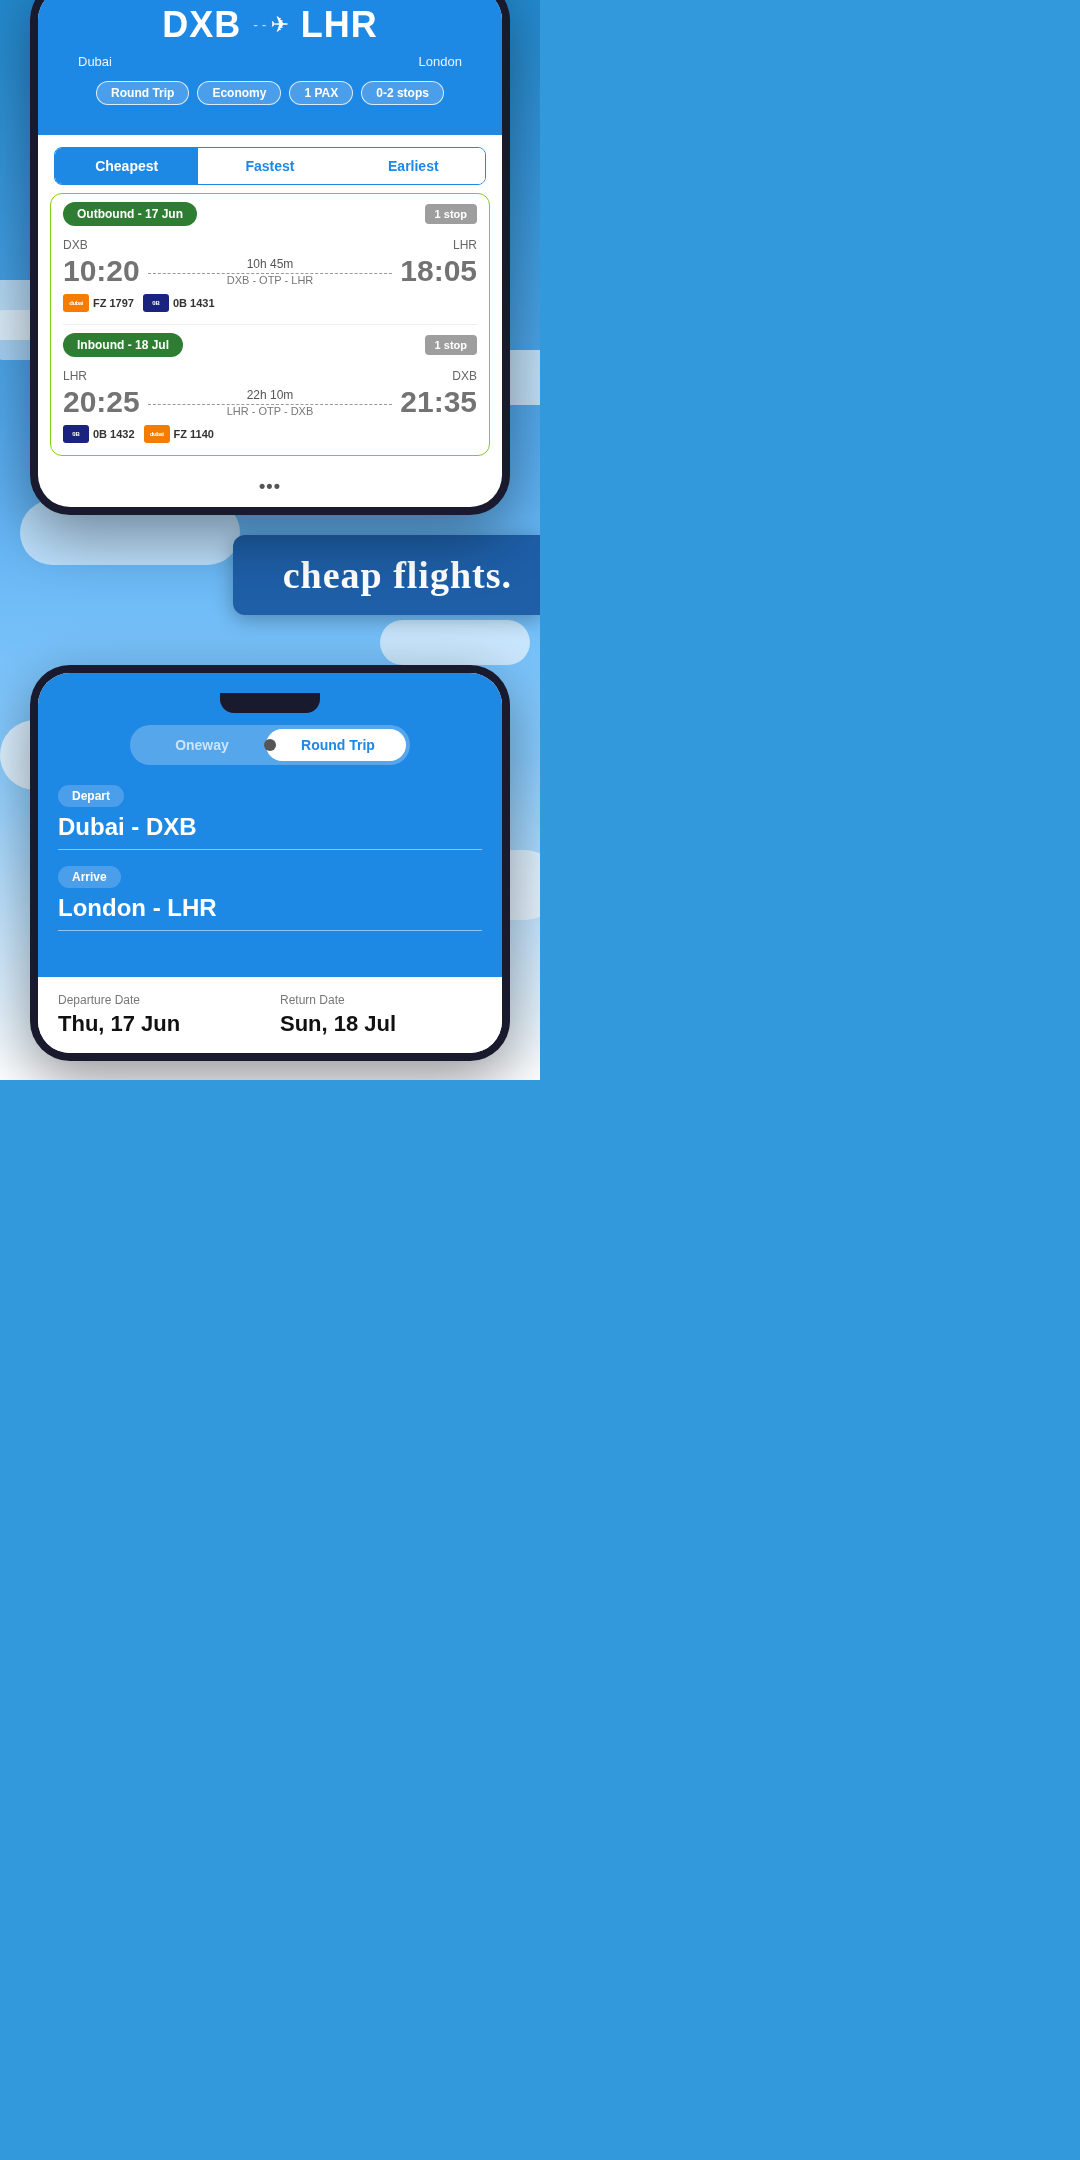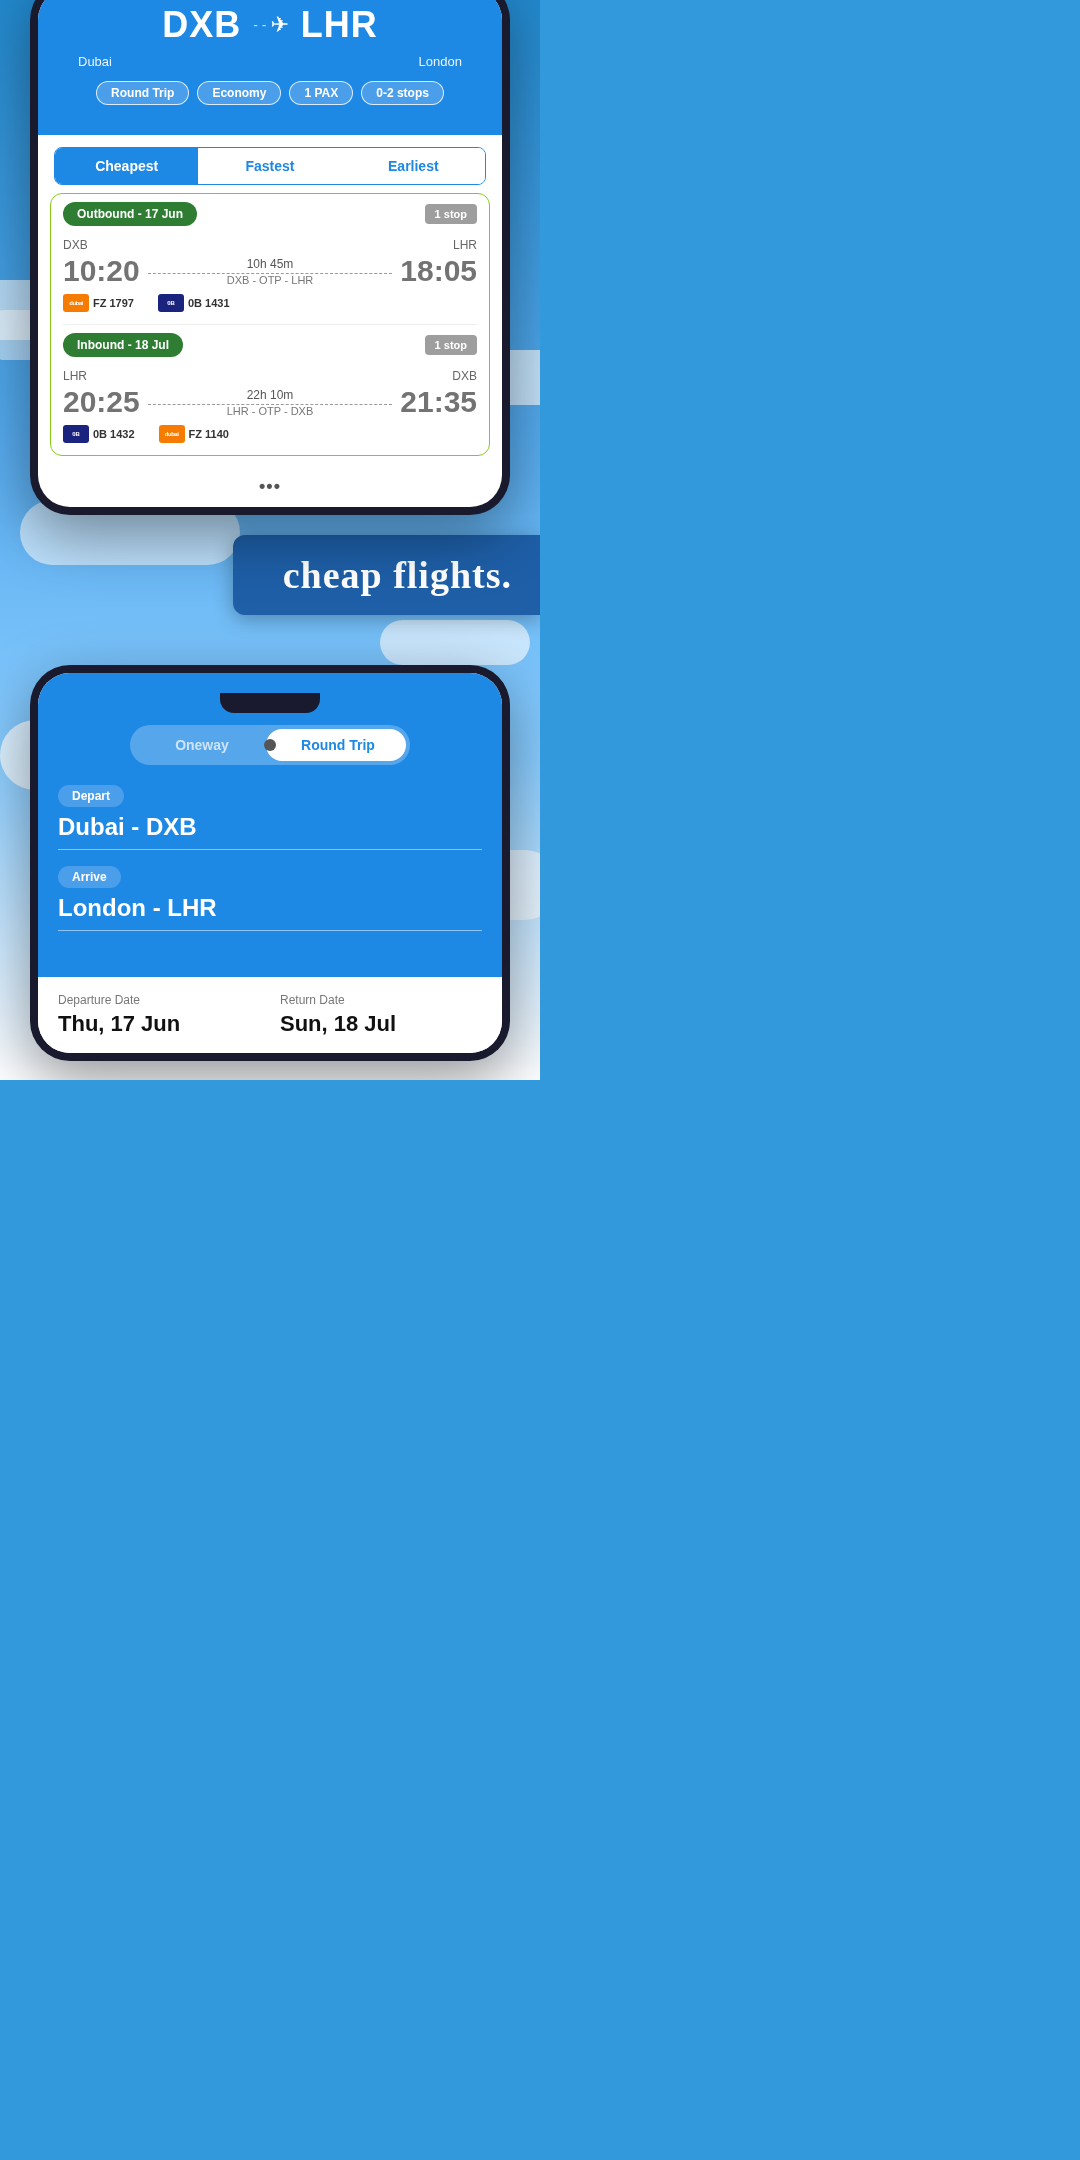--- a/index.html
+++ b/index.html
@@ -211,21 +211,21 @@
     }
 
     .route-small {
       font-size: 11px;
       color: #777;
     }
 
     .airlines-row {
       display: flex;
       align-items: center;
-      gap: 24px;
+      gap: 9px;
       margin-top: 6px;
     }
 
     .airline-badge {
       display: flex;
       align-items: center;
       gap: 4px;
       font-size: 11px;
       color: #333;
       font-weight: 600;

